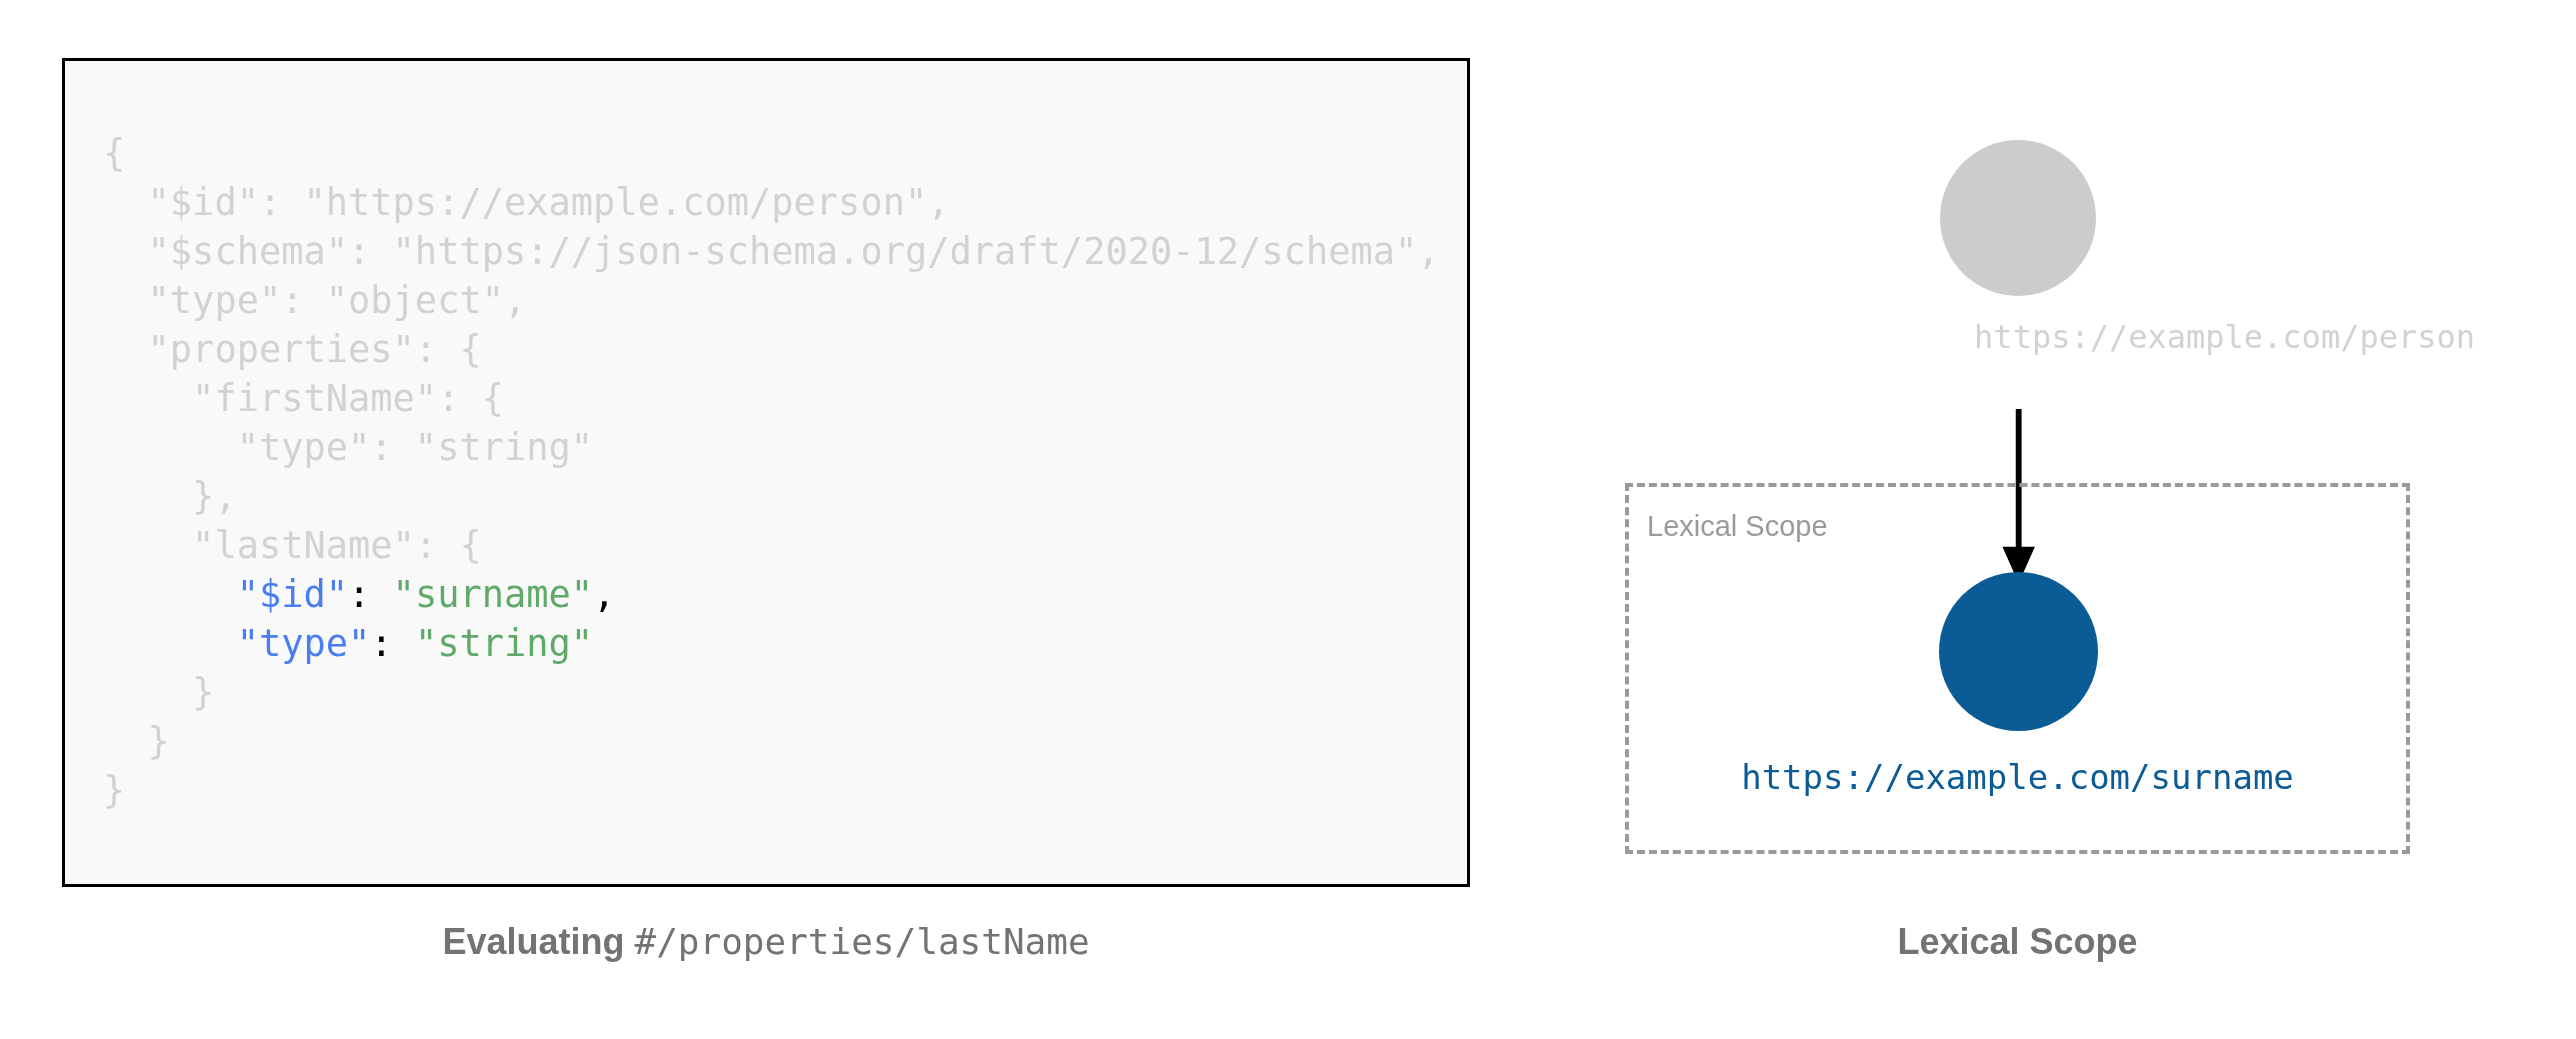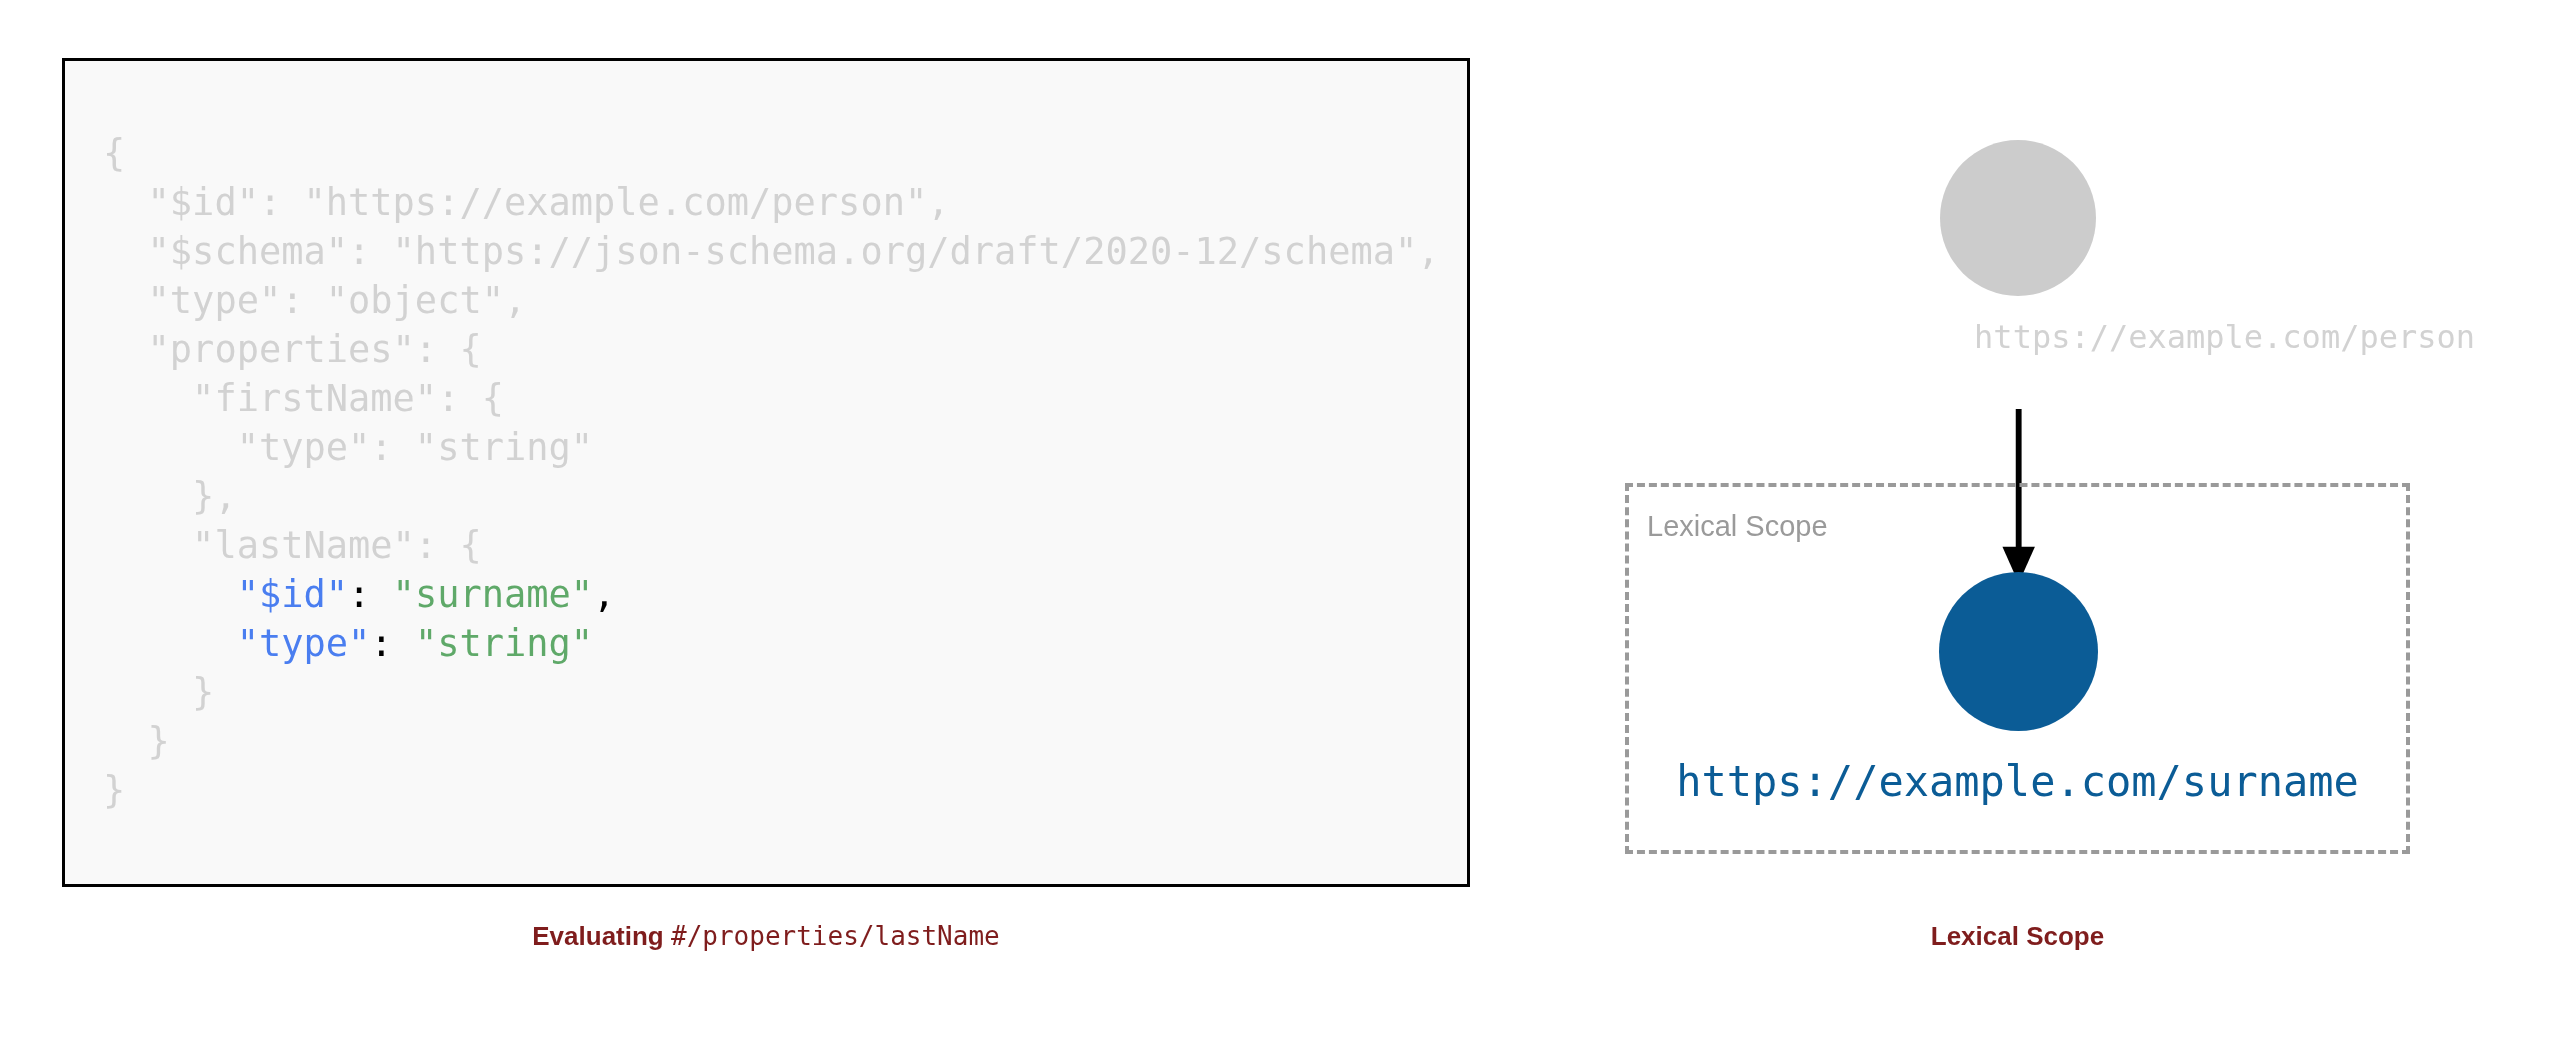--- a/index.html
+++ b/index.html
@@ -107,30 +107,30 @@
     height: 159px;
     background: #0b5c96;
   }
   #child-node-label {
     position: absolute;
     left: 66px;
     top: 718px;
     width: 785px;
     text-align: center;
     font-family: "DejaVu Sans Mono", monospace;
-    font-size: 42px;
+    font-size: 34px;
     color: #0b5c96;
     white-space: nowrap;
   }
 
   
   .caption {
     position: absolute;
-    font-size: 26px;
-    color: #7f1d1d;
+    font-size: 36px;
+    color: #737373;
     white-space: nowrap;
   }
   #caption-left {
     left: 62px;
     top: 921px;
     width: 1408px;
     text-align: center;
   }
   #caption-right {
     left: 1625px;

